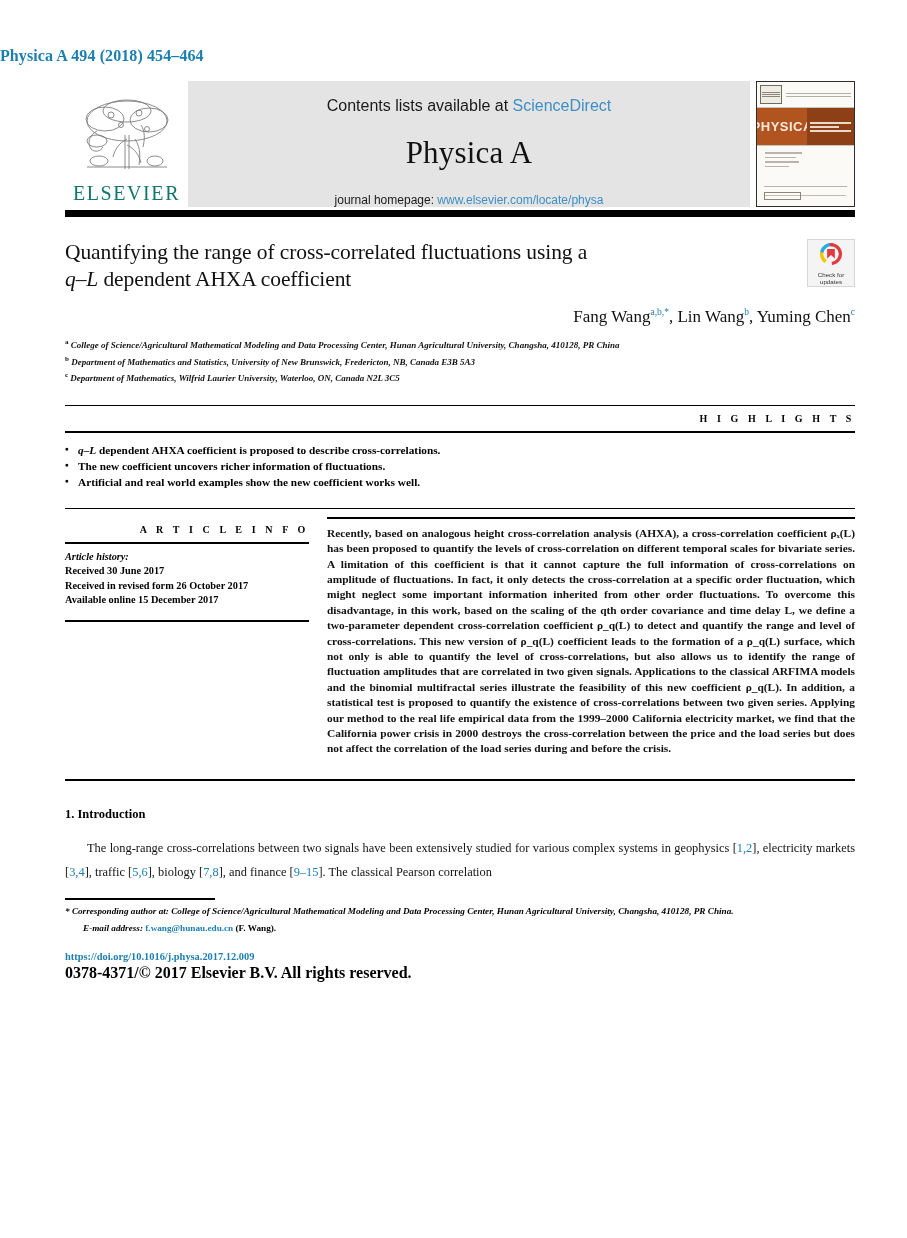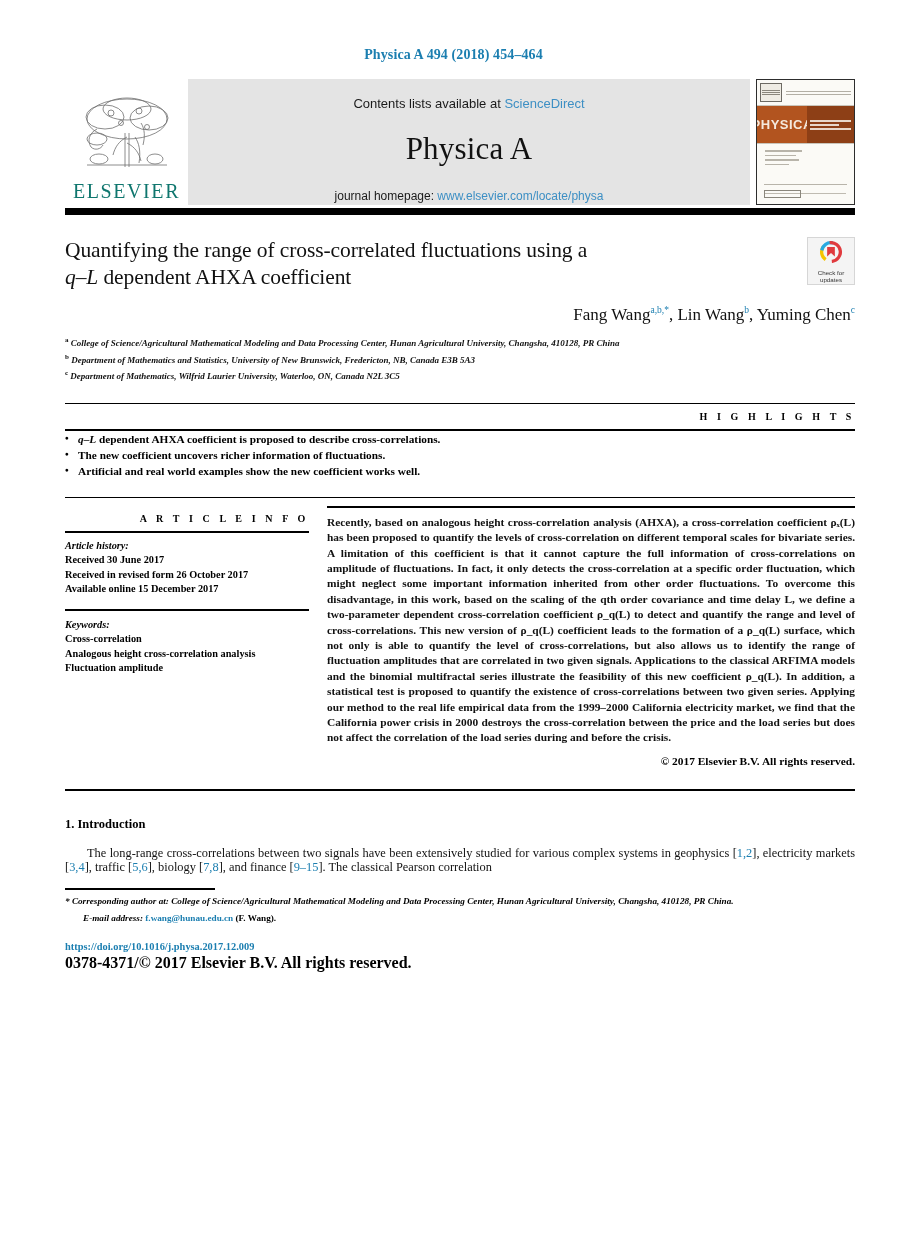--- a/index.html
+++ b/index.html
@@ -9,23 +9,23 @@
     height: 1238px;
     background: #ffffff;
     font-family: "Liberation Serif", serif;
     color: #000000;
     overflow: hidden;
   }
   .page { position: relative; width: 907px; height: 1238px; padding: 0; }
 
   
   .running-head {
-    text-align: center;
-    font-family: "Liberation Serif", serif;
-    font-size: 14px;
+    text-align: left;
+    font-family: "Liberation Serif", serif;
+    font-size: 16px;
     font-weight: bold;
     color: #1b7eb0;
     padding-top: 47px;
     letter-spacing: 0.1px;
   }
 
   
   .masthead {
     position: relative;
     margin: 16px 52px 0 65px;
@@ -49,21 +49,21 @@
   }
   .mh-center {
     flex: 1 1 auto;
     background: #e4e4e4;
     display: flex; flex-direction: column;
     align-items: center; justify-content: center;
     position: relative;
   }
   .contents-line {
     font-family: "Liberation Sans", sans-serif;
-    font-size: 13px;
+    font-size: 16px;
     color: #1a1a1a;
     margin-top: 23px;
   }
   .contents-line a { color: #3d8fc4; text-decoration: none; }
   .journal-big {
     font-family: "Liberation Serif", serif;
     font-size: 31px;
     color: #111;
     margin: 20px 0 22px 0;
     letter-spacing: 0.2px;
@@ -167,21 +167,21 @@
   .rule-med  { height:2px; background:#000; }
 
   
   .sec-label {
     font-family: "Liberation Serif", serif;
     font-weight: bold; font-size: 10px;
     letter-spacing: 3.6px;
     margin: 7px 0 7px 0;
     text-align: right;
   }
-  .hl-list { margin: 0 0 0 0; padding: 0; list-style: none; }
+  .hl-list { margin: 9px 0 0 0; padding: 0; list-style: none; }
   .hl-list li {
     font-family: "Liberation Serif", serif;
     font-weight: bold; font-size: 11.3px;
     line-height: 16px;
     position: relative; padding-left: 13px;
   }
   .hl-list li:before {
     content:"\25CF"; position:absolute; left:0; top:-1px; font-size:6.5px;
   }
   .hl-list li .it { font-style: italic; }
@@ -209,21 +209,21 @@
   .abs-copy { text-align: right; margin-top: 9px; font-weight:bold; font-size:11.4px;}
 
   
   .sec-head {
     font-family: "Liberation Serif", serif;
     font-weight: bold; font-size: 12.5px;
     margin-top: 26px;
   }
   .body-par {
     font-family: "Liberation Serif", serif;
-    font-size: 12.4px; line-height: 14px;
+    font-size: 12.4px; line-height: 24px;
     text-align: justify;
     margin-top: 14px;
     text-indent: 22px;
     color:#111;
   }
   .ref { color:#1b7eb0; }
 
   
   .fn-rule { width: 150px; height: 2px; background:#000; margin-top: 14px; }
   .fn {
@@ -376,32 +376,25 @@
       <div class="ia-left">
         <div class="sec-label">A R T I C L E    I N F O</div>
         <div class="rule-med"></div>
         <div class="info-body">
           <div class="hd">Article history:</div>
           <div>Received 30 June 2017</div>
           <div>Received in revised form 26 October 2017</div>
           <div>Available online 15 December 2017</div>
         </div>
         <div style="margin-top:12px" class="rule-med"></div>
-        <div class="info-body kw-block">
-          <div class="hd">Keywords:</div>
-          <div>Cross-correlation</div>
-          <div>Analogous height cross-correlation analysis</div>
-          <div>Fluctuation amplitude</div>
-        </div>
       </div>
 
       <div class="ia-right">
         <div class="rule-med"></div>
         <div class="abs-body">Recently, based on analogous height cross-correlation analysis (AHXA), a cross-correlation coefficient ρₓ(L) has been proposed to quantify the levels of cross-correlation on different temporal scales for bivariate series. A limitation of this coefficient is that it cannot capture the full information of cross-correlations on amplitude of fluctuations. In fact, it only detects the cross-correlation at a specific order fluctuation, which might neglect some important  information inherited from other order fluctuations. To overcome this disadvantage, in this work, based on the scaling of the qth order covariance and time delay L, we define a two-parameter dependent cross-correlation coefficient ρ_q(L) to detect and quantify the range and level of cross-correlations. This new version of ρ_q(L) coefficient leads to the formation of a ρ_q(L) surface, which not only is able to quantify the level of cross-correlations, but also allows us to identify the range of fluctuation amplitudes that are correlated in two given signals. Applications to the classical ARFIMA models and the binomial multifractal series illustrate the feasibility of this new coefficient ρ_q(L). In addition, a statistical test is proposed to quantify the existence of cross-correlations between two given series. Applying our method to the real life empirical data from the 1999–2000 California electricity market, we find that the California power crisis in 2000 destroys the cross-correlation between the price and the load series but does not affect the correlation of the load series during and before the crisis.</div>
-        <div class="abs-copy">© 2017 Elsevier B.V. All rights reserved.</div>
       </div>
     </div>
 
     <div style="margin-top:22px" class="rule-med"></div>
     <div class="sec-head">1. Introduction</div>
     <div class="body-par">
       <span>The long-range cross-correlations between two signals have been extensively studied for various complex systems in geophysics [</span><span class="ref">1,2</span><span>], electricity markets [</span><span class="ref">3,4</span><span>], traffic [</span><span class="ref">5,6</span><span>], biology [</span><span class="ref">7,8</span><span>], and finance [</span><span class="ref">9–15</span><span>]. The classical Pearson correlation</span>
     </div>
 
     <div class="fn-rule"></div>

